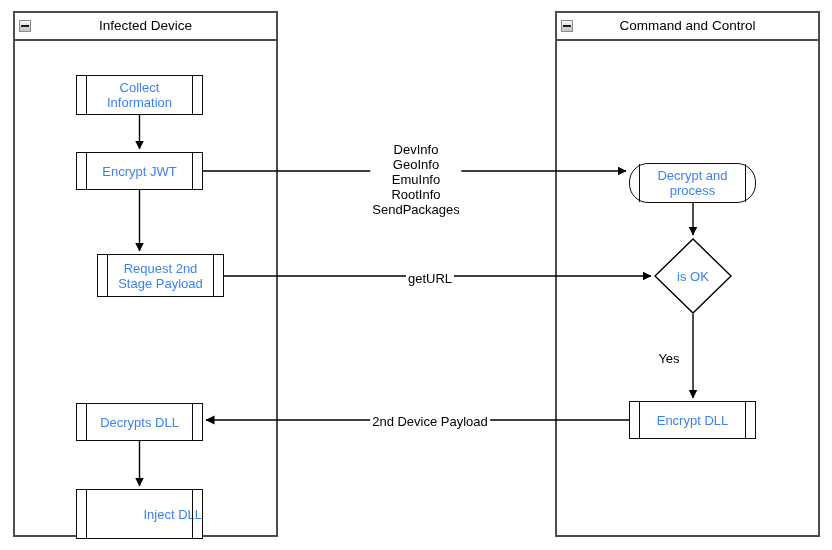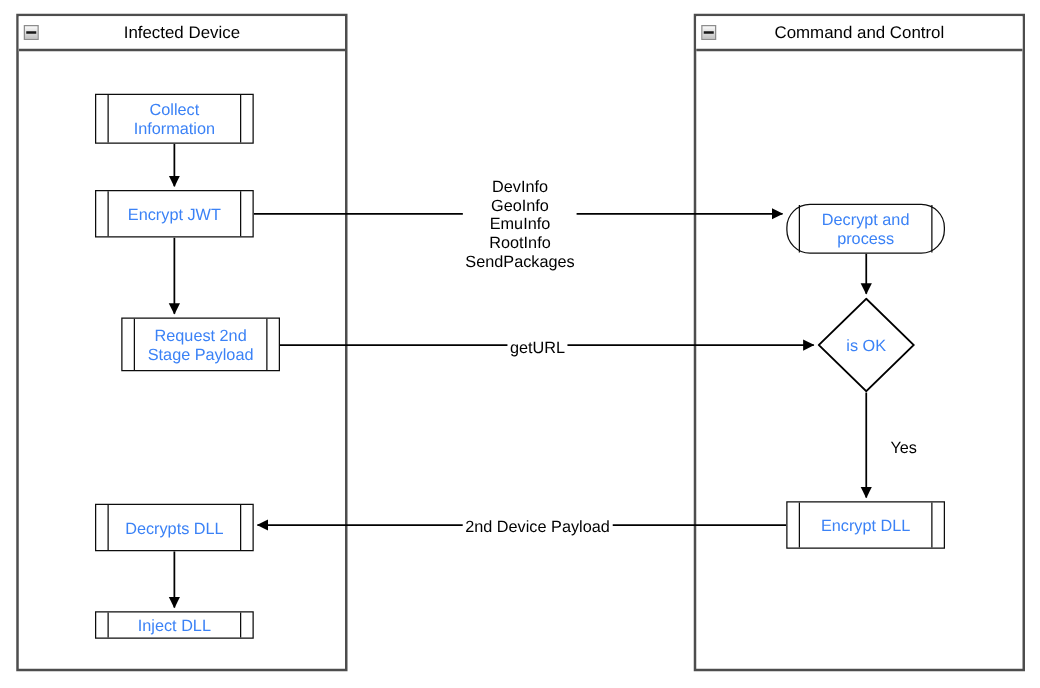--- a/index.html
+++ b/index.html
@@ -171,21 +171,21 @@
 
   <div class="process" style="left:76px; top:254px; width:127px; height:43px;margin-left:21px;">
     <span class="node-label">Request 2nd
 Stage Payload</span>
   </div>
 
   <div class="process" style="left:76px; top:403px; width:127px; height:38px;">
     <span class="node-label">Decrypts DLL</span>
   </div>
 
-  <div class="process" style="left:76px; top:489px; width:127px; height:22px;">
+  <div class="process" style="left:76px; top:489px; width:127px; height:50px;justify-content:flex-end;">
     <span class="node-label">Inject DLL</span>
   </div>
 
   <div class="process" style="left:629px; top:163px; width:127px; height:40px;border-radius:19px;">
     <span class="node-label">Decrypt and
 process</span>
   </div>
 
   <div class="decision" style="left:654px; top:238px; width:78px; height:76px;">
     <svg width="78" height="76" viewBox="0 0 78 76">
@@ -201,15 +201,15 @@
   <div class="edge-label" style="left:416px; top:179px;">DevInfo
 GeoInfo
 EmuInfo
 RootInfo
 SendPackages</div>
 
   <div class="edge-label" style="left:430px; top:278px;">getURL</div>
 
   <div class="edge-label" style="left:430px; top:421px;">2nd Device Payload</div>
 
-  <div class="edge-label" style="left:723px; top:358px;">Yes</div>
+  <div class="edge-label" style="left:669px; top:358px;">Yes</div>
 
 </div>
 
 </body></html>

